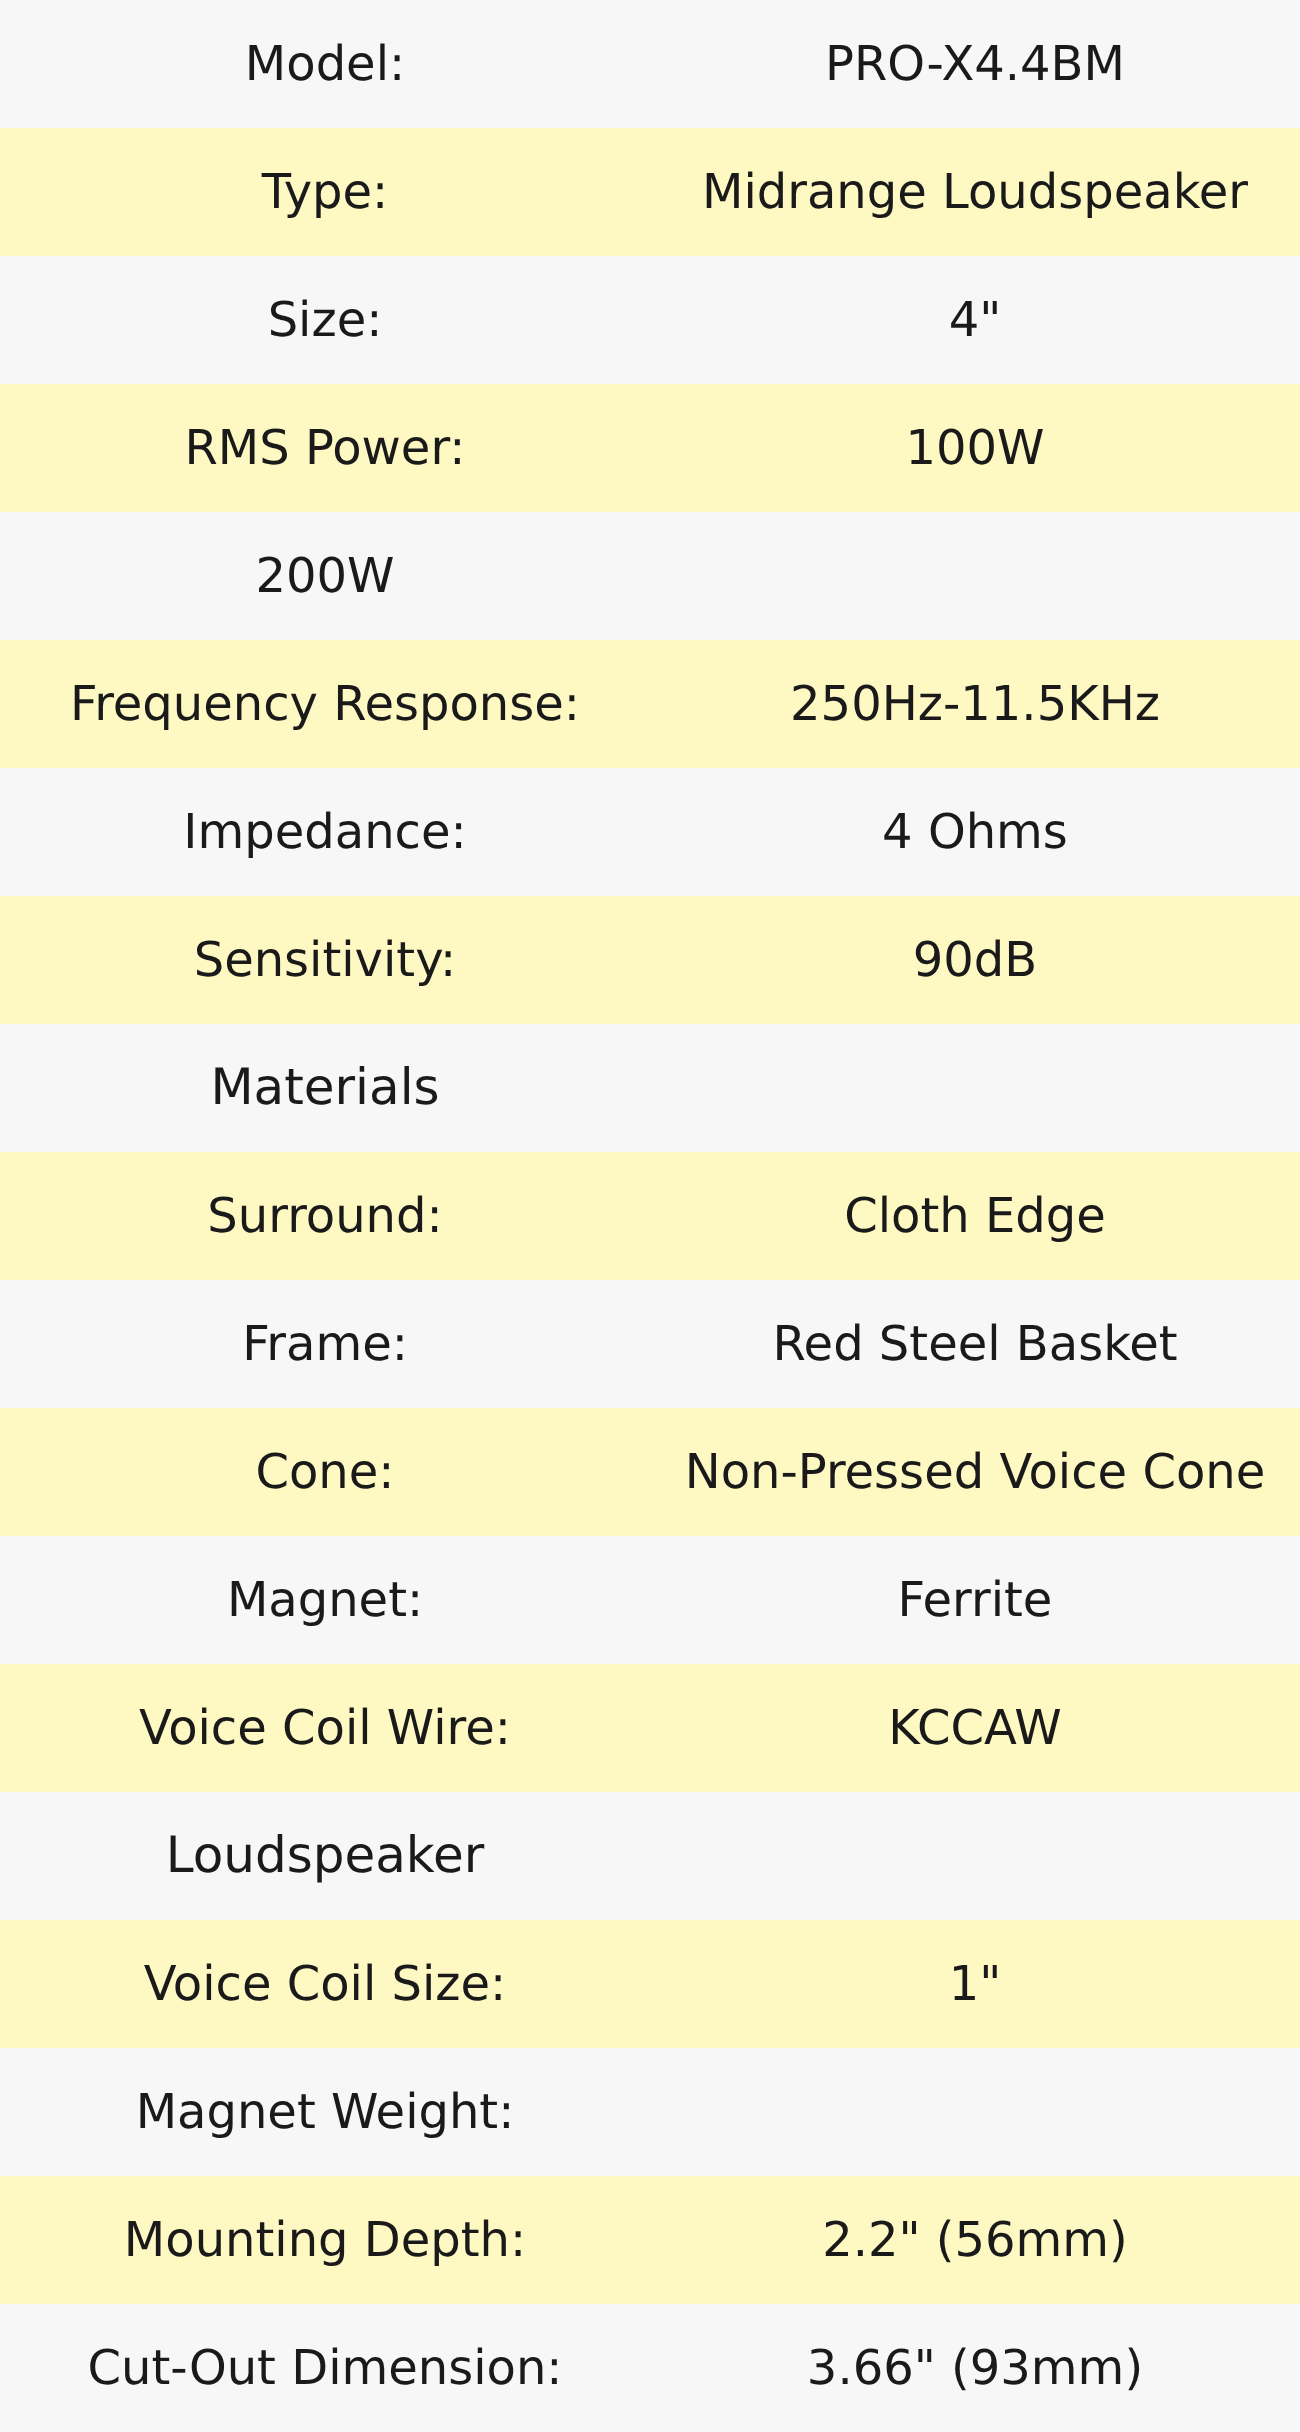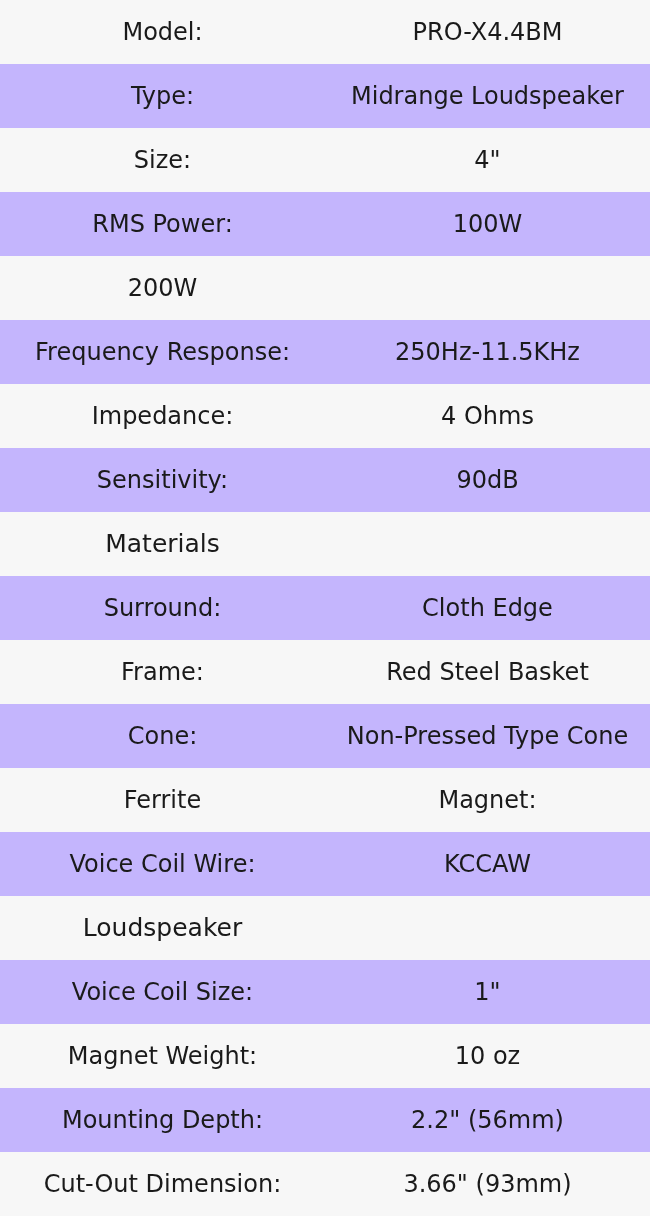--- a/index.html
+++ b/index.html
@@ -15,21 +15,21 @@
   }
   .spec-table {
     width: 650px;
     height: 994px;
   }
   .spec-row {
     display: flex;
     align-items: center;
     height: 64px;
     width: 100%;
-    background: #c4b5fd;
+    background: #fef9c3;
   }
   .spec-row:nth-child(odd) {
     background: #f7f7f7;
   }
   .cell {
     width: 50%;
     text-align: center;
     font-size: 24px;
     line-height: 1.2;
     letter-spacing: 0;
@@ -92,46 +92,45 @@
     <div class="cell value-cell">Cloth Edge</div>
   </div>
 
   <div class="spec-row">
     <div class="cell label-cell">Frame:</div>
     <div class="cell value-cell">Red Steel Basket</div>
   </div>
 
   <div class="spec-row">
     <div class="cell label-cell">Cone:</div>
-    <div class="cell value-cell">Non-Pressed Type Cone</div>
+    <div class="cell value-cell">Non-Pressed Voice Cone</div>
   </div>
 
   <div class="spec-row">
+    <div class="cell label-cell">Magnet:</div>
     <div class="cell value-cell">Ferrite</div>
-    <div class="cell label-cell">Magnet:</div>
   </div>
 
   <div class="spec-row">
     <div class="cell label-cell">Voice Coil Wire:</div>
     <div class="cell value-cell">KCCAW</div>
   </div>
 
   <div class="spec-row section-row">
     <div class="cell label-cell">Loudspeaker</div>
     <div class="cell value-cell"></div>
   </div>
 
   <div class="spec-row">
     <div class="cell label-cell">Voice Coil Size:</div>
     <div class="cell value-cell">1"</div>
   </div>
 
   <div class="spec-row">
     <div class="cell label-cell">Magnet Weight:</div>
-    <div class="cell value-cell">10 oz</div>
   </div>
 
   <div class="spec-row">
     <div class="cell label-cell">Mounting Depth:</div>
     <div class="cell value-cell">2.2" (56mm)</div>
   </div>
 
   <div class="spec-row">
     <div class="cell label-cell">Cut-Out Dimension:</div>
     <div class="cell value-cell">3.66" (93mm)</div>

